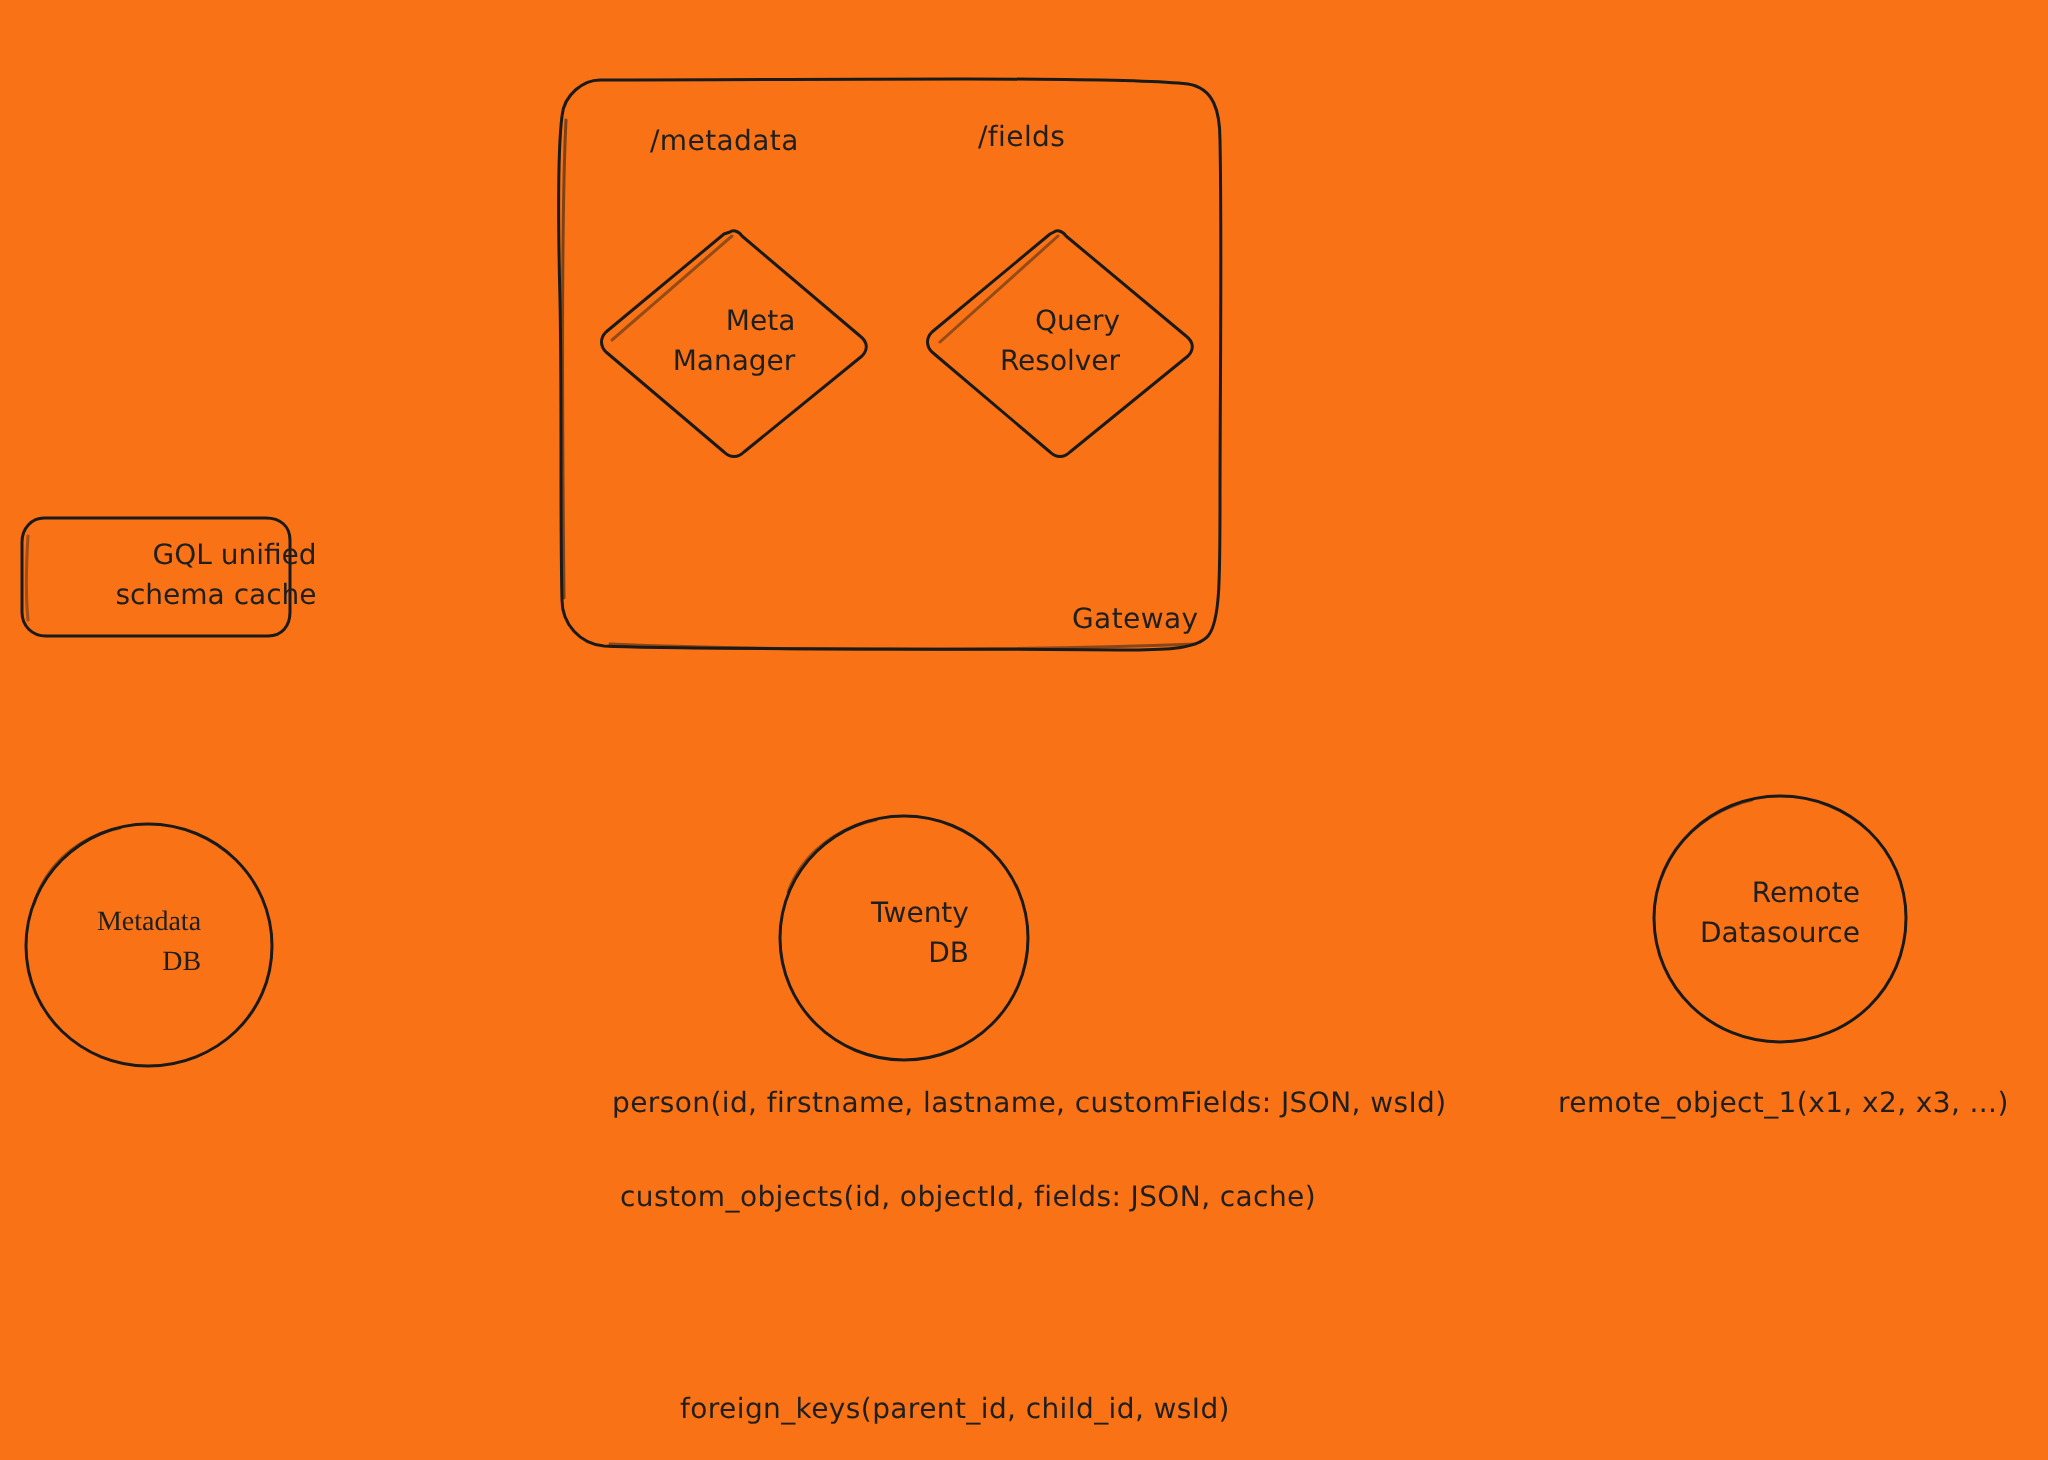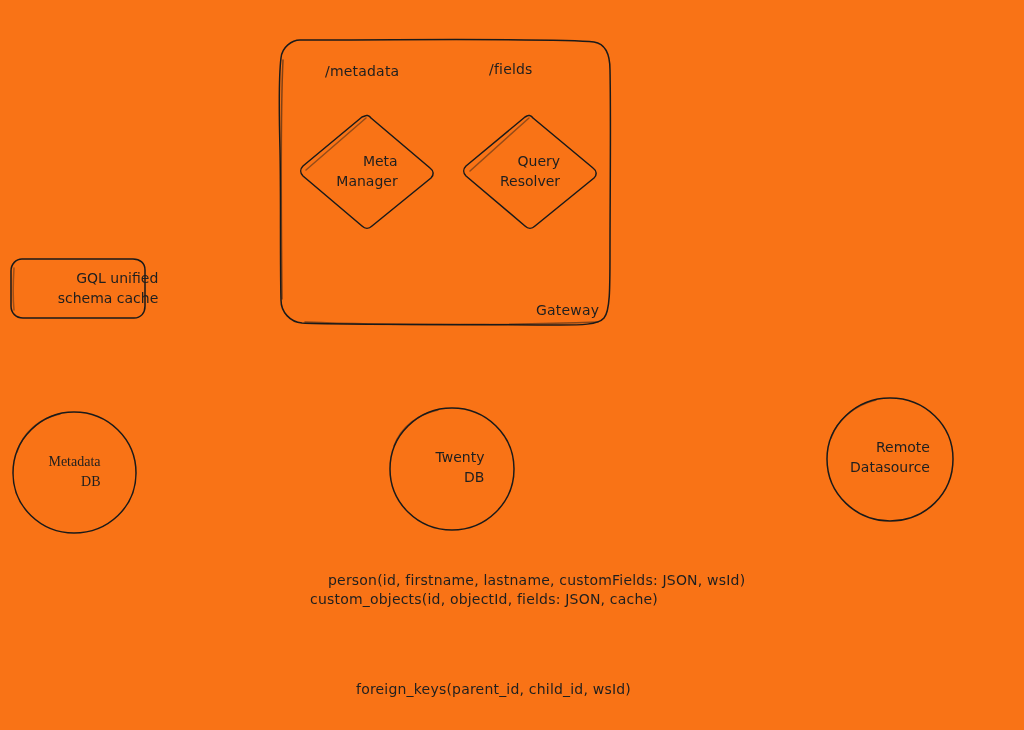--- a/index.html
+++ b/index.html
@@ -97,17 +97,18 @@
   <div class="node-text" style="left:11px; top:262px; width:134px; height:54px;padding-left:30px;">GQL unified
 schema cache</div>
 
   <div class="node-text" style="left:13px; top:443px; width:123px; height:58px;font-family:Liberation Serif, serif;">Metadata
 DB</div>
   <div class="node-text" style="left:390px; top:439px; width:140px; height:58px;">Twenty
 DB</div>
   <div class="node-text" style="left:827px; top:429px; width:126px; height:58px;">Remote
 Datasource</div>
 
-  <div class="label" style="left:306px; top:571px;margin-left:22px;">person(id, firstname, lastname, customFields: JSON, wsId)</div>
+  <div class="label" style="left:306px; top:543px;">person(id, firstname, lastname, customFields: JSON, wsId)</div>
   <div class="label" style="left:310px; top:590px;">custom_objects(id, objectId, fields: JSON, cache)</div>
-  <div class="label" style="left:340px; top:680px;margin-left:16px;">foreign_keys(parent_id, child_id, wsId)</div>
+  <div class="label" style="left:779px; top:543px;">remote_object_1(x1, x2, x3, ...)</div>
+  <div class="label" style="left:340px; top:696px;">foreign_keys(parent_id, child_id, wsId)</div>
 
 </div>
 
 </body></html>

